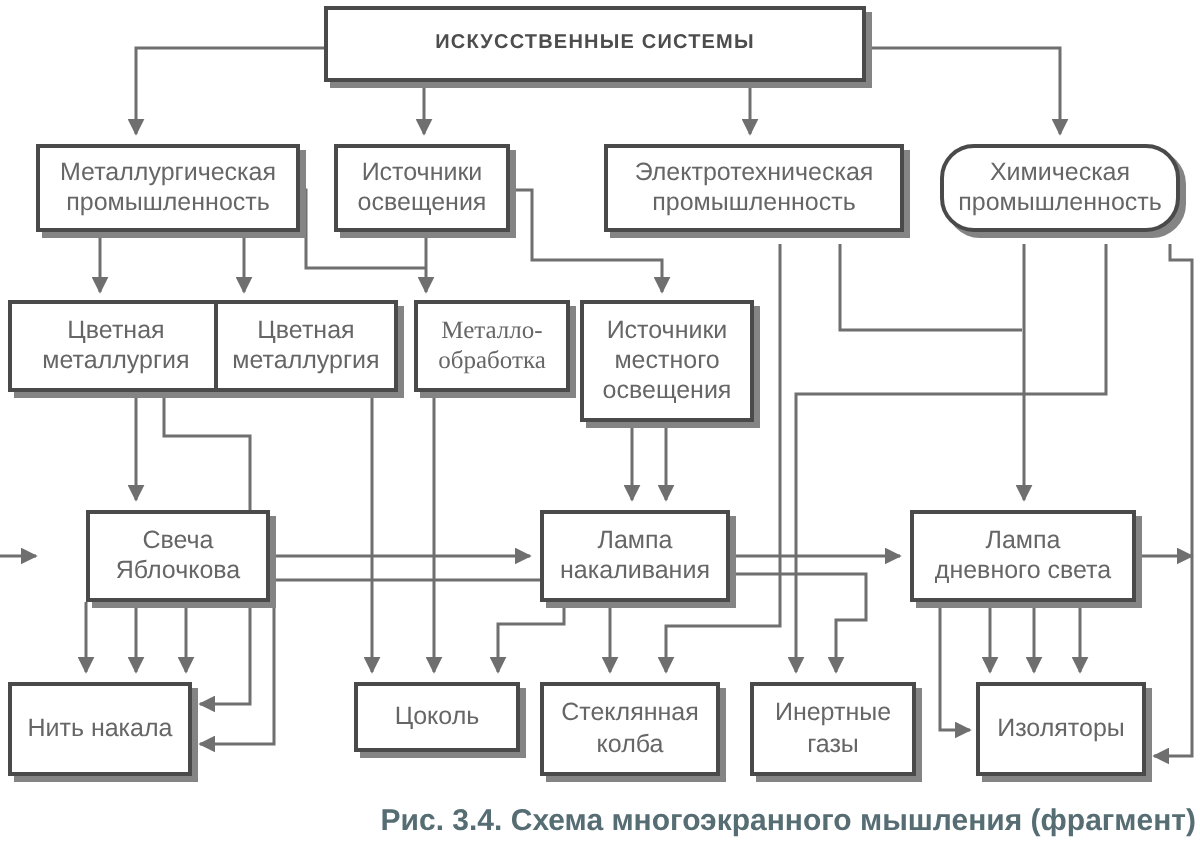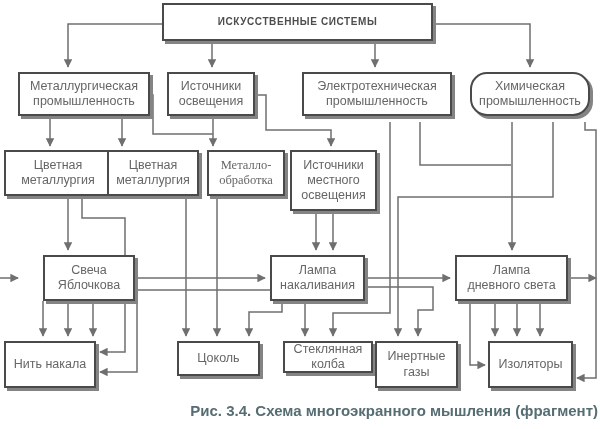--- a/index.html
+++ b/index.html
@@ -96,21 +96,21 @@
 местного
 освещения</span></div>
       <div class="node" style="left: 23px; top: 255px; width: 92px; height: 46px; margin-left: 20px;"><span>Свеча
 Яблочкова</span></div>
       <div class="node" style="left: 270px; top: 255px; width: 95px; height: 46px;"><span>Лампа
 накаливания</span></div>
       <div class="node" style="left: 455px; top: 255px; width: 113px; height: 46px;"><span>Лампа
 дневного света</span></div>
       <div class="node" style="left: 4px; top: 341px; width: 92px; height: 47px;"><span>Нить накала</span></div>
       <div class="node" style="left: 177px; top: 341px; width: 83px; height: 35px;"><span>Цоколь</span></div>
-      <div class="node" style="left: 270px; top: 341px; width: 90px; height: 32px; margin-left: 13px;"><span>Стеклянная
+      <div class="node" style="left: 270px; top: 341px; width: 90px; height: 47px;"><span>Стеклянная
 колба</span></div>
       <div class="node" style="left: 375px; top: 341px; width: 83px; height: 47px;"><span>Инертные
 газы</span></div>
       <div class="node" style="left: 488px; top: 341px; width: 85px; height: 47px;"><span>Изоляторы</span></div>
     </div>
 
   <div id="caption">Рис. 3.4. Схема многоэкранного мышления (фрагмент)</div>
 </div>
 
 </body></html>

